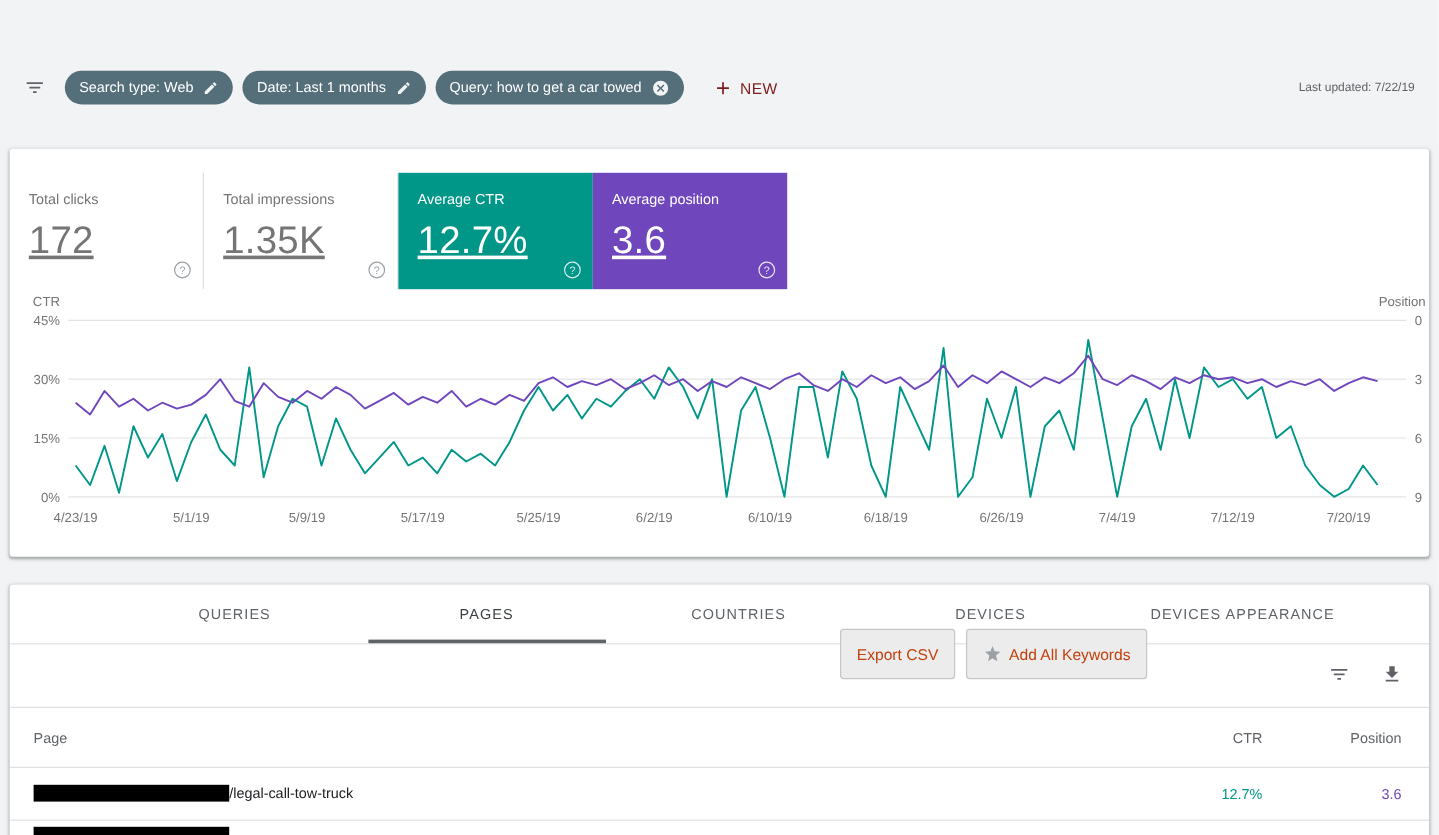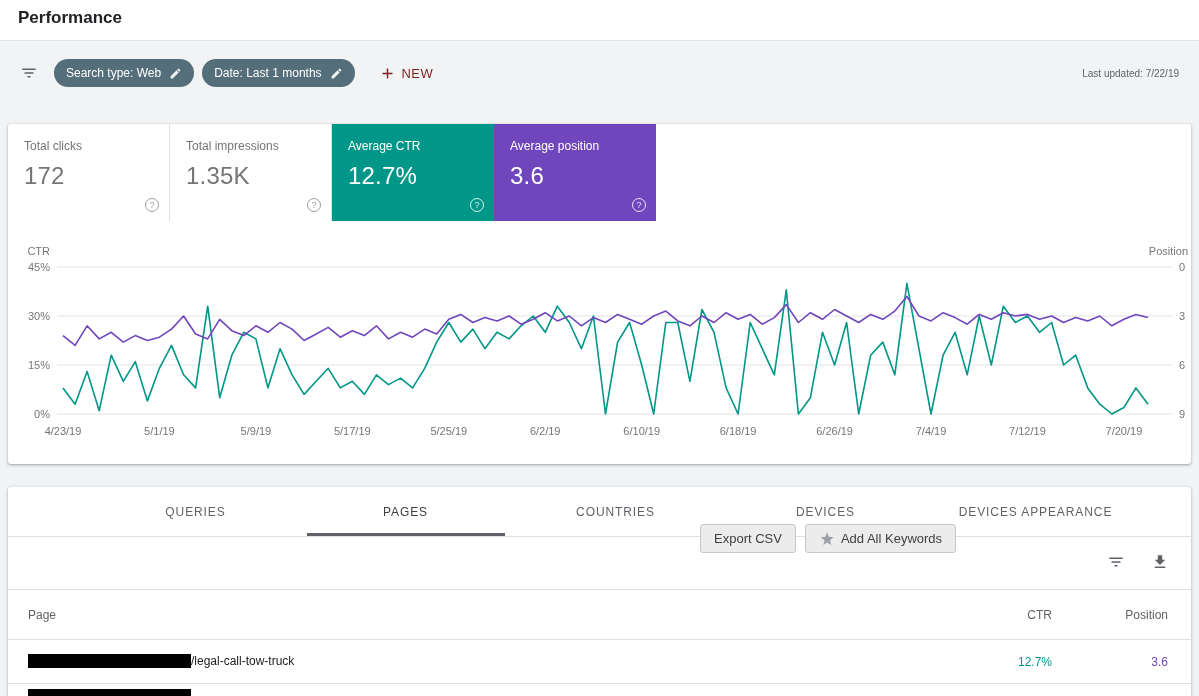--- a/index.html
+++ b/index.html
@@ -19,47 +19,47 @@
   .new-btn { display:inline-flex; align-items:center; gap:6px; margin-left:16px; color:#7f1d1d; font-size:13px; font-weight:500; letter-spacing:.4px; cursor:pointer; }
   .last-updated { margin-left:auto; color:#5f6368; font-size:10px; }
 
   
   .card { position:absolute; left:8px; width:1183px; background:#fff; border-radius:3px;
           box-shadow:0 1px 2px rgba(60,64,67,.3), 0 1px 3px 1px rgba(60,64,67,.12); }
   .chart-card { top:124px; height:340px; }
   .table-card { top:487px; height:260px; }
 
   
-  .metrics { display:flex; height:97px; }
+  .metrics { display:flex; height:97px;margin-top:20px; }
   .metric-tile { width:162px; height:97px; padding:15px 16px 0; position:relative; cursor:pointer; }
   .metric-tile.plain { border-right:1px solid #e0e0e0; }
   .metric-label { font-size:12px; color:#757575; margin-bottom:9px; }
-  .metric-value { font-size:24px; color:#757575; letter-spacing:.2px; }
+  .metric-value { font-size:32px; color:#757575; letter-spacing:.2px;text-decoration:underline; }
   .metric-tile.sel-ctr { background:var(--ctr-color); }
   .metric-tile.sel-pos { background:var(--pos-color); }
   .metric-tile.selected .metric-label, .metric-tile.selected .metric-value { color:#fff; }
   .help-icon { position:absolute; right:10px; bottom:9px; width:14px; height:14px; border:1.4px solid #9aa0a6; border-radius:50%;
                font-size:9px; line-height:12px; text-align:center; color:#9aa0a6; cursor:pointer; }
   .metric-tile.selected .help-icon { border-color:rgba(255,255,255,.85); color:rgba(255,255,255,.85); }
 
   #perf-chart { position:absolute; left:0; top:121px; }
   #perf-chart text.ax { font-size:11px; fill:#757575; font-family:"Liberation Sans","DejaVu Sans",sans-serif; }
 
   
   .tabs { display:flex; height:50px; border-bottom:1px solid #e0e0e0; padding-left:32px;justify-content:center; }
   .tab { width:210px; display:flex; align-items:center; justify-content:center; font-size:12px; letter-spacing:.9px;
          color:#5f6368; cursor:pointer; position:relative; }
   .tab.active { color:#3c4043; font-weight:400; }
   .tab.active::after { content:""; position:absolute; left:6px; right:6px; bottom:0; height:3px; background:#5f6368; }
 
   
   .toolbar-row { position:relative; height:53px; border-bottom:1px solid #e0e0e0; }
   .ext-buttons { position:absolute; top:-13px; left:692px; display:flex; gap:9px; z-index:3; }
-  .ext-btn { display:inline-flex; align-items:center; gap:6px; height:29px; padding:0 13px; background:#ececec;
-             border:1px solid #c6c6c6; border-radius:3px; color:#404040; font-size:13px; cursor:pointer; }
+  .ext-btn { display:inline-flex; align-items:center; gap:6px; height:42px; padding:0 13px; background:#ececec;
+             border:1px solid #c6c6c6; border-radius:3px; color:#c2410c; font-size:13px; cursor:pointer; }
   .icon-btns { position:absolute; right:22px; top:16px; display:flex; gap:26px; color:#5f6368; }
   .icon-btns span { cursor:pointer; display:flex; }
 
   
   .thead { position:relative; height:50px; border-bottom:1px solid #e0e0e0; font-size:12px; color:#5f6368; }
   .th-page { position:absolute; left:20px; top:18px; cursor:pointer; }
   .th-ctr { position:absolute; right:139px; top:18px; cursor:pointer; }
   .th-pos { position:absolute; right:23px; top:18px; cursor:pointer; }
   .trow { position:relative; height:44px; border-bottom:1px solid #e0e0e0; font-size:12px; color:#202124; cursor:pointer; }
   .cell-page { position:absolute; left:20px; top:14px; display:flex; align-items:center; }
@@ -67,23 +67,20 @@
   .cell-ctr { position:absolute; right:139px; top:15px; color:var(--ctr-color); }
   .cell-pos { position:absolute; right:23px; top:15px; color:var(--pos-color); }
   .trow.partial { border-bottom:none; }
   .trow.partial .cell-page { top:5px; }
 </style>
 </head>
 <body>
 
 <div class="page">
 
-  <div class="topbar">
-    <div class="page-title">Performance</div>
-  </div>
 
   <div class="filterbar">
     <span class="flt-icon">
       <svg width="18" height="18" viewBox="0 0 24 24" fill="currentColor">
           <path d="M10 18h4v-2h-4v2zM3 6v2h18V6H3zm3 7h12v-2H6v2z"></path>
         </svg>
     </span>
 
     <span class="chip">
       <span>Search type: Web</span>
@@ -92,20 +89,26 @@
         </svg>
     </span>
 
     <span class="chip">
       <span>Date: Last 1 months</span>
       <svg width="13" height="13" viewBox="0 0 24 24" fill="#fff">
           <path d="M3 17.25V21h3.75L17.81 9.94l-3.75-3.75L3 17.25zM20.71 7.04c.39-.39.39-1.02 0-1.41l-2.34-2.34a1 1 0 0 0-1.41 0l-1.83 1.83 3.75 3.75 1.83-1.83z"></path>
         </svg>
     </span>
 
+    <span class="chip">
+      <span>Query: how to get a car towed</span>
+      <svg width="15" height="15" viewBox="0 0 24 24" fill="#fff">
+          <path d="M12 2C6.47 2 2 6.47 2 12s4.47 10 10 10 10-4.47 10-10S17.53 2 12 2zm5 13.59L15.59 17 12 13.41 8.41 17 7 15.59 10.59 12 7 8.41 8.41 7 12 10.59 15.59 7 17 8.41 13.41 12 17 15.59z"></path>
+        </svg>
+    </span>
 
     <span class="new-btn">
       <svg width="17" height="17" viewBox="0 0 24 24" fill="currentColor">
           <path d="M19 13h-6v6h-2v-6H5v-2h6V5h2v6h6v2z"></path>
         </svg>
       <span>NEW</span>
     </span>
 
     <span class="last-updated">Last updated: 7/22/19</span>
   </div>

